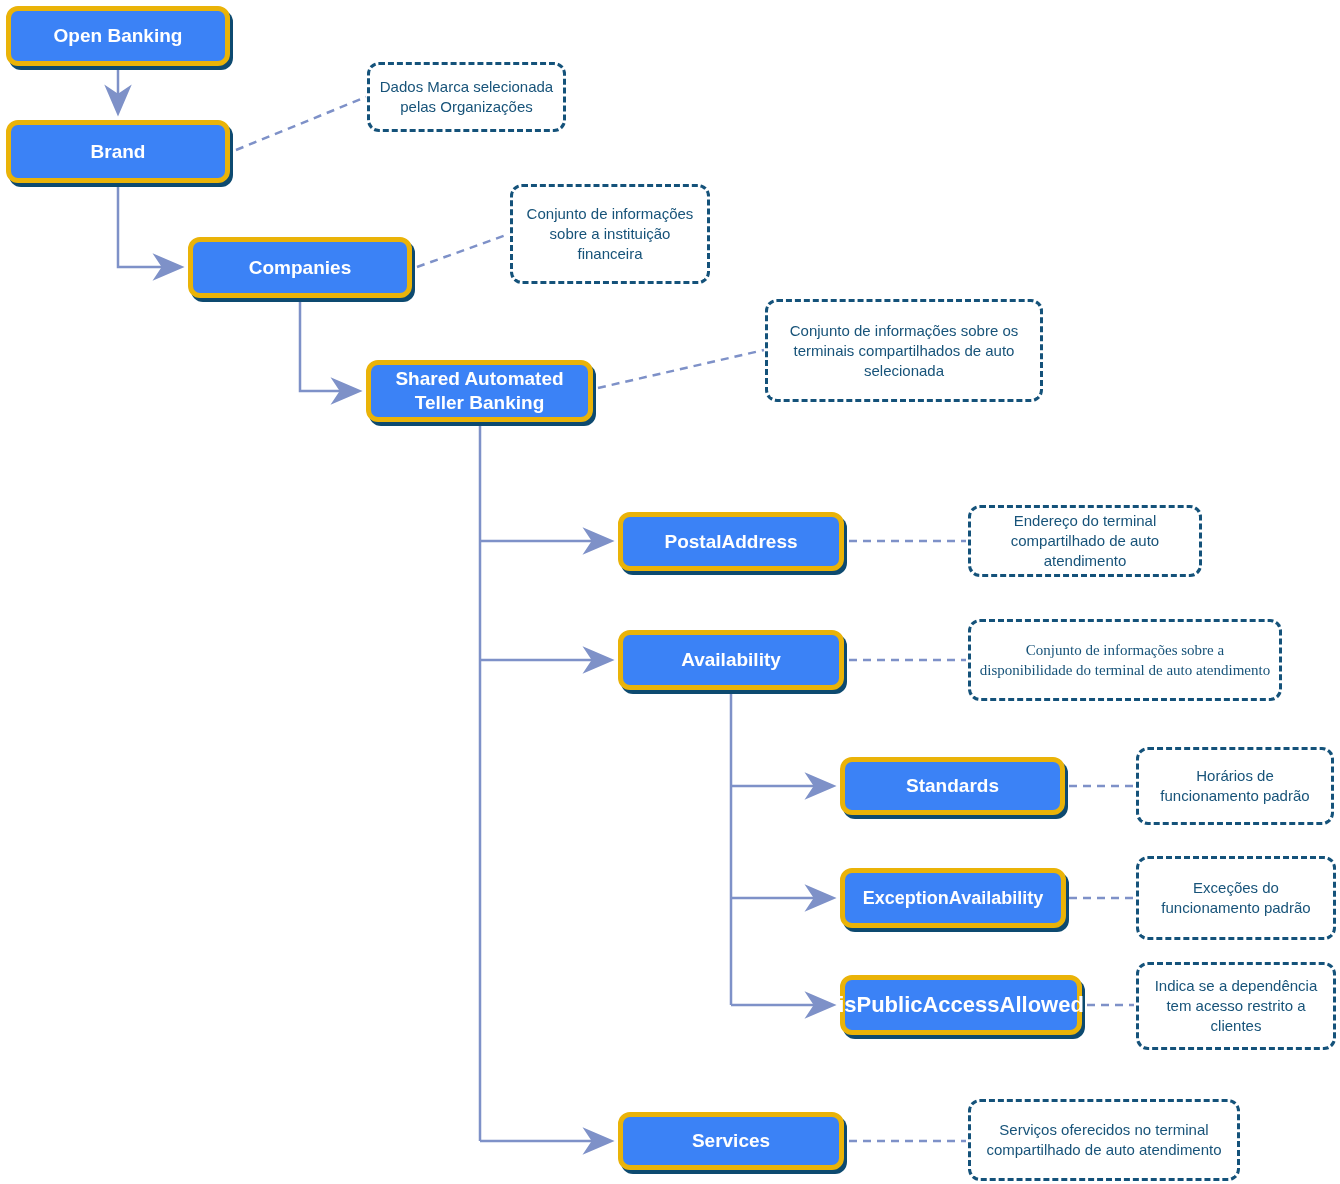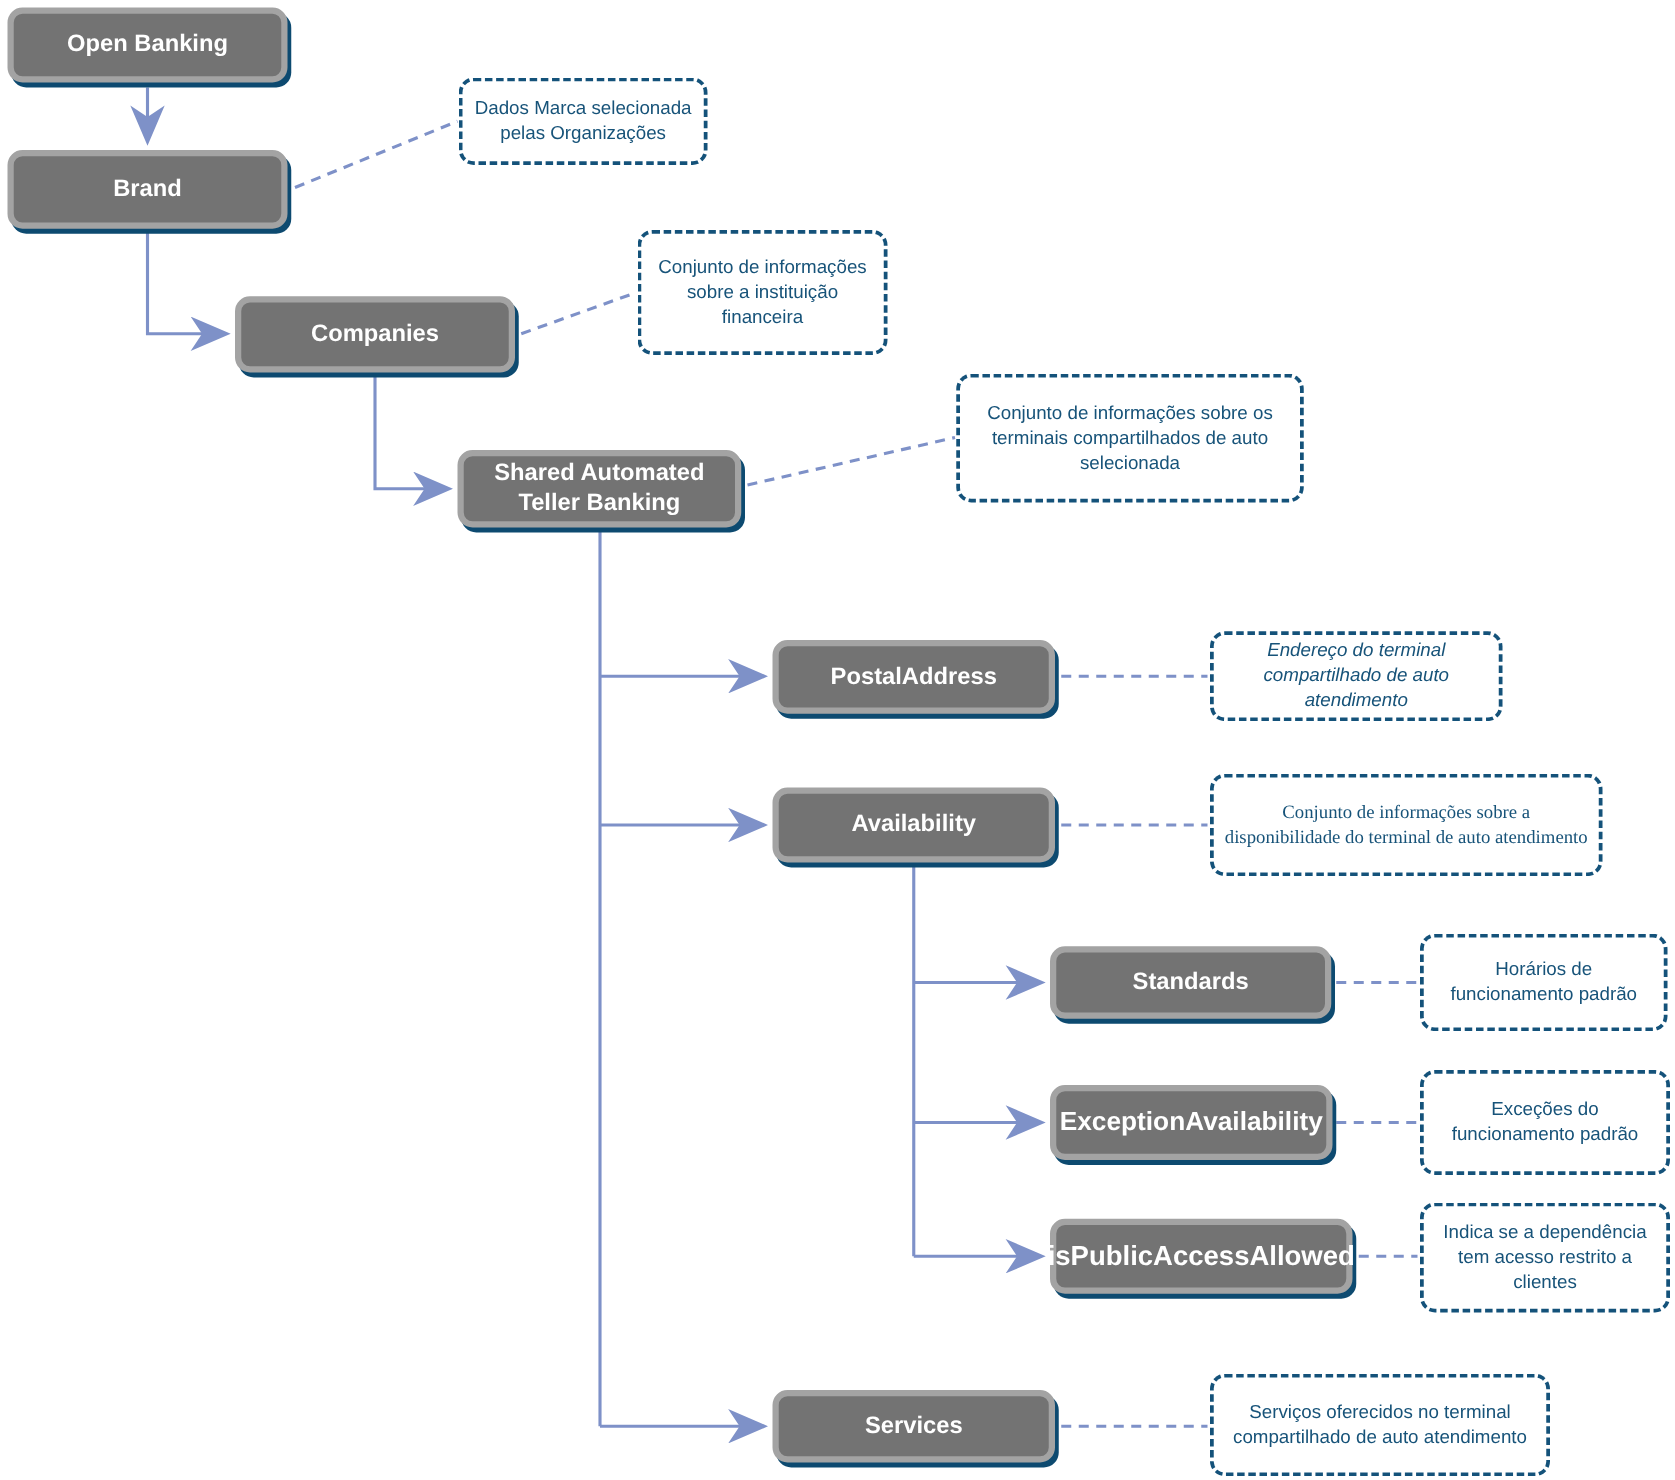--- a/index.html
+++ b/index.html
@@ -13,22 +13,22 @@
   }
   #edges {
     position: absolute;
     left: 0; top: 0;
     width: 1340px; height: 1184px;
     pointer-events: none;
   }
   .node {
     position: absolute;
     box-sizing: border-box;
-    background: #737373;
-    border: 5px solid #a3a3a3;
+    background: #3b82f6;
+    border: 5px solid #eab308;
     border-radius: 12px;
     box-shadow: 3px 4px 0 #0d4a70;
     color: #ffffff;
     font-size: 19px;
     font-weight: 700;
     display: flex;
     align-items: center;
     justify-content: center;
     text-align: center;
     line-height: 1.25;
@@ -92,33 +92,33 @@
   <div class="node" style="left:188px; top:237px; width:224px; height:61px;">Companies</div>
 
   <div class="node" style="left:366px; top:360px; width:227px; height:62px;">Shared Automated Teller Banking</div>
 
   <div class="node" style="left:618px; top:512px; width:226px; height:59px;">PostalAddress</div>
 
   <div class="node" style="left:618px; top:630px; width:226px; height:60px;">Availability</div>
 
   <div class="node" style="left:840px; top:757px; width:225px; height:58px;">Standards</div>
 
-  <div class="node" style="left:840px; top:868px; width:226px; height:60px; font-size:21px;">ExceptionAvailability</div>
+  <div class="node" style="left:840px; top:868px; width:226px; height:60px; font-size:18px;">ExceptionAvailability</div>
 
   <div class="node" style="left:840px; top:975px; width:242px; height:60px; font-size:22px;">isPublicAccessAllowed</div>
 
   <div class="node" style="left:618px; top:1112px; width:226px; height:58px;">Services</div>
 
   <div class="note" style="left:367px; top:62px; width:199px; height:70px;">Dados Marca selecionada pelas Organizações</div>
 
   <div class="note" style="left:510px; top:184px; width:200px; height:100px;">Conjunto de informações sobre a instituição financeira</div>
 
   <div class="note" style="left:765px; top:299px; width:278px; height:103px;">Conjunto de informações sobre os terminais compartilhados de auto selecionada</div>
 
-  <div class="note" style="left:968px; top:505px; width:234px; height:72px;font-style:italic;">Endereço do terminal compartilhado de auto atendimento</div>
+  <div class="note" style="left:968px; top:505px; width:234px; height:72px;">Endereço do terminal compartilhado de auto atendimento</div>
 
   <div class="note" style="left:968px; top:619px; width:314px; height:82px;font-family:Liberation Serif, serif;">Conjunto de informações sobre a disponibilidade do terminal de auto atendimento</div>
 
   <div class="note" style="left:1136px; top:747px; width:198px; height:78px;">Horários de funcionamento padrão</div>
 
   <div class="note" style="left:1136px; top:856px; width:200px; height:84px;">Exceções do funcionamento padrão</div>
 
   <div class="note" style="left:968px; top:1099px; width:272px; height:82px;">Serviços oferecidos no terminal compartilhado de auto atendimento</div>
 
   <div class="note" style="left:1136px; top:962px; width:200px; height:88px;">Indica se a dependência tem acesso restrito a clientes</div>

